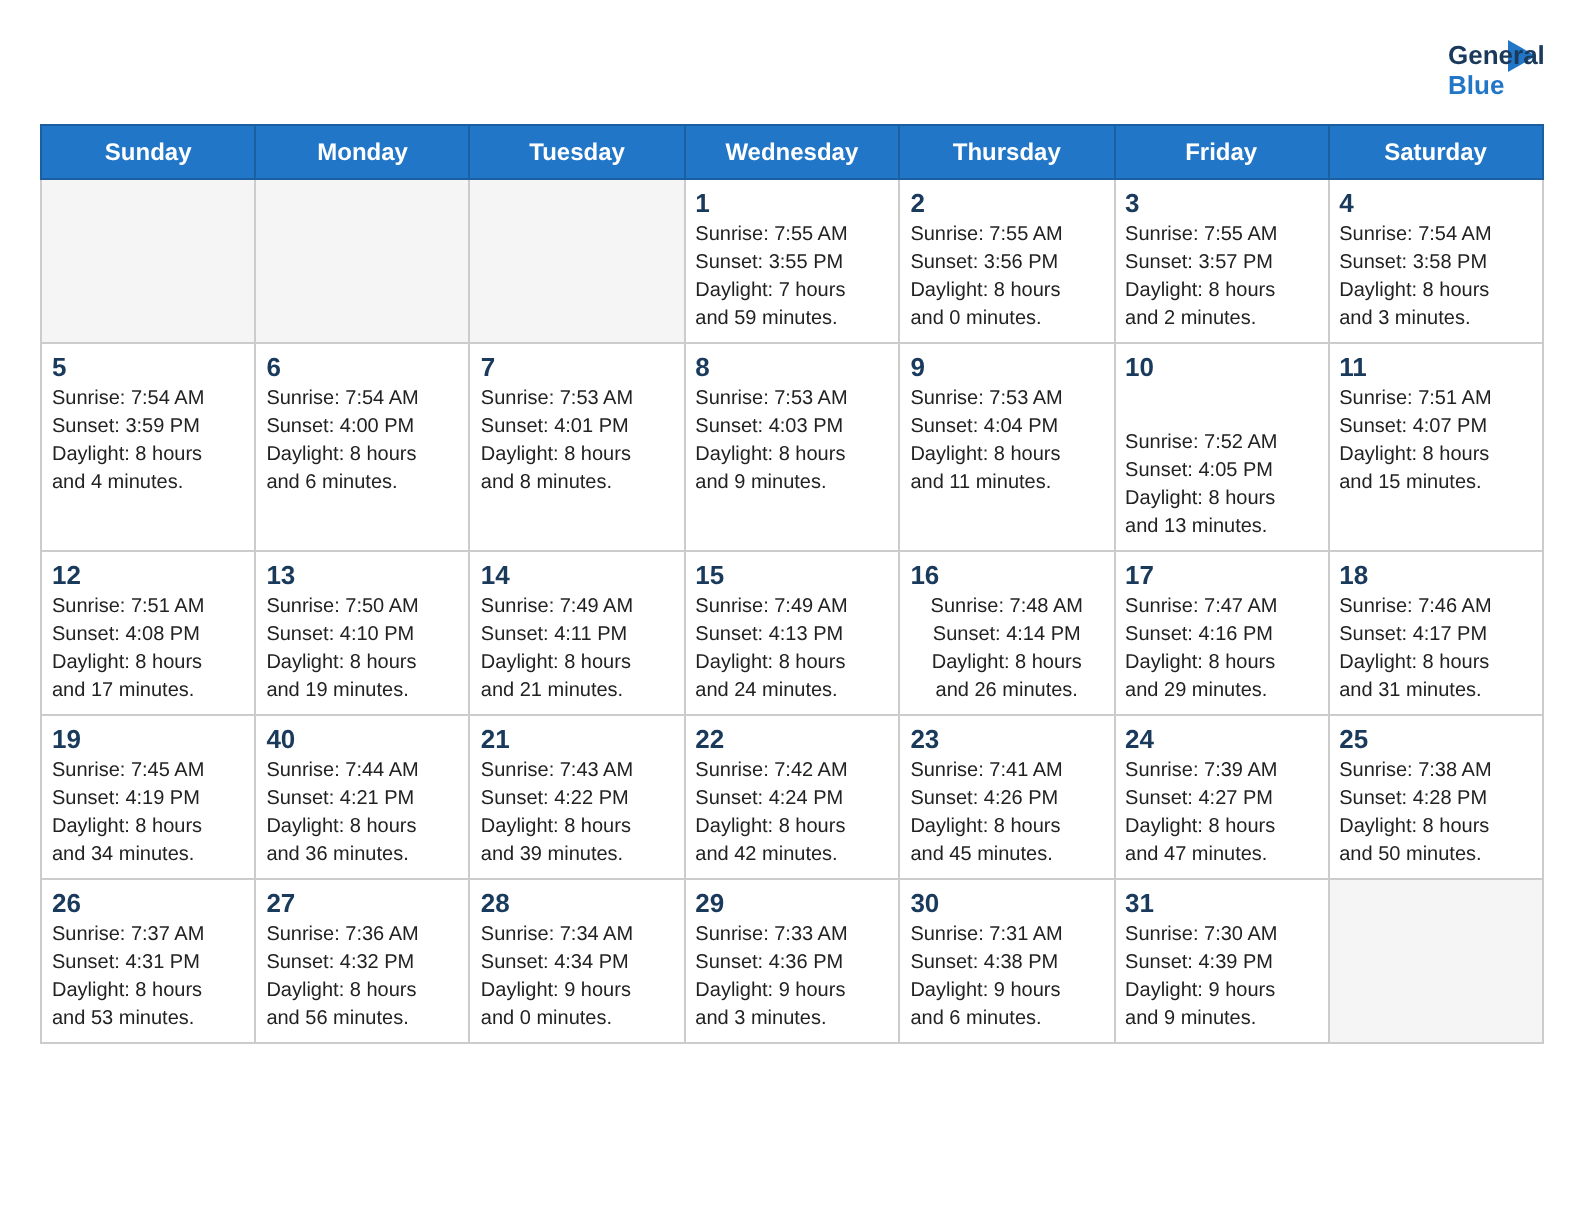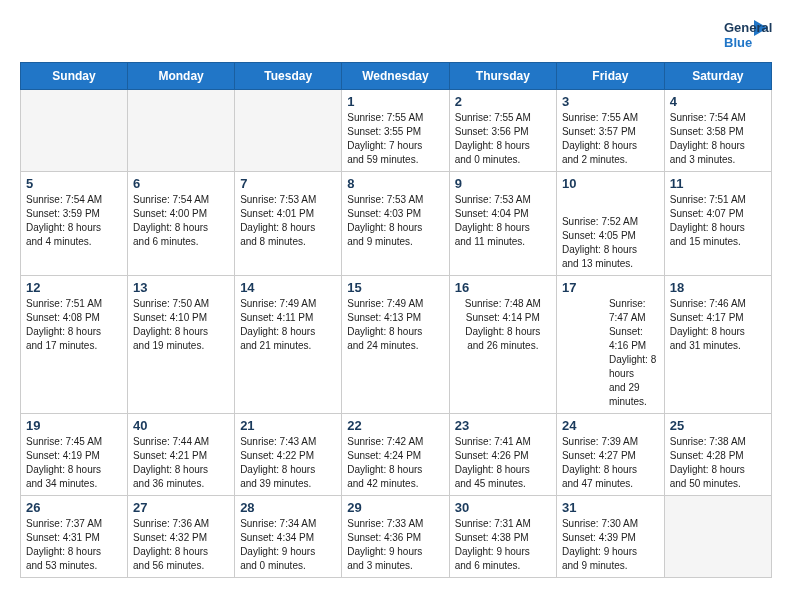--- a/index.html
+++ b/index.html
@@ -215,21 +215,21 @@
         </td>
         <td>
           <div class="day-number">16</div>
           <div class="day-info" style="white-space: pre-line; text-align: center;">Sunrise: 7:48 AM
 Sunset: 4:14 PM
 Daylight: 8 hours
 and 26 minutes.</div>
         </td>
         <td>
           <div class="day-number">17</div>
-          <div class="day-info" style="white-space: pre-line; margin-left: 47px;">Sunrise: 7:47 AM
+          <div class="day-info" style="white-space: pre-line;">Sunrise: 7:47 AM
 Sunset: 4:16 PM
 Daylight: 8 hours
 and 29 minutes.</div>
         </td>
         <td>
           <div class="day-number">18</div>
           <div class="day-info" style="white-space: pre-line;">Sunrise: 7:46 AM
 Sunset: 4:17 PM
 Daylight: 8 hours
 and 31 minutes.</div>

